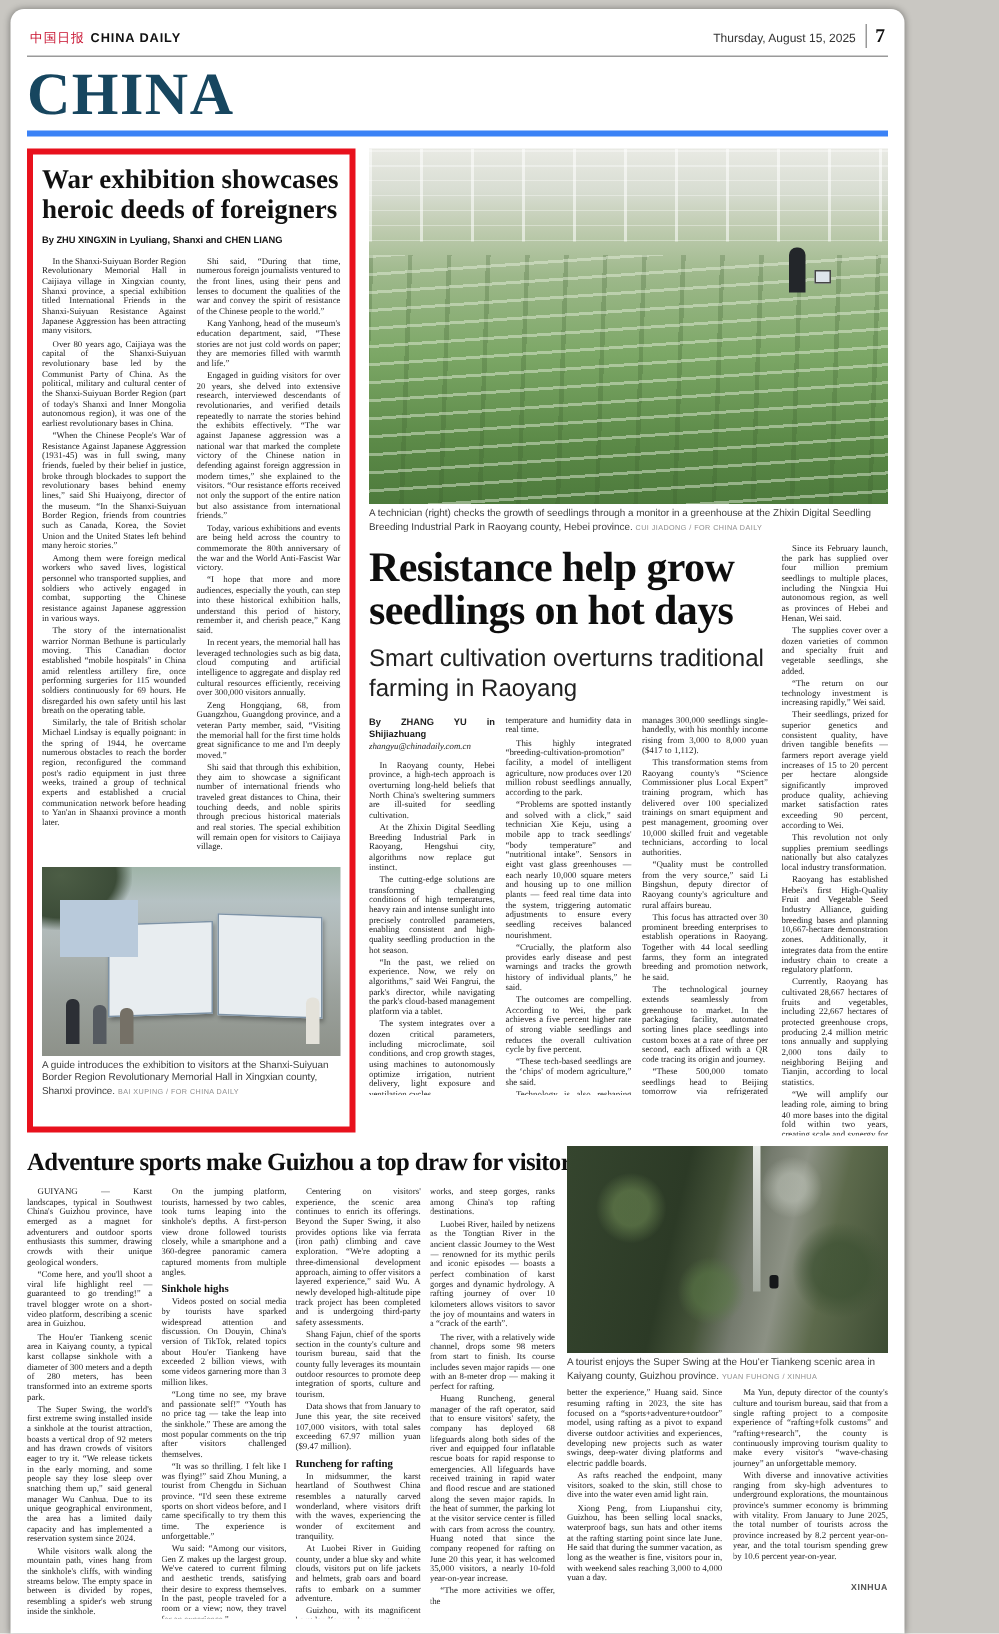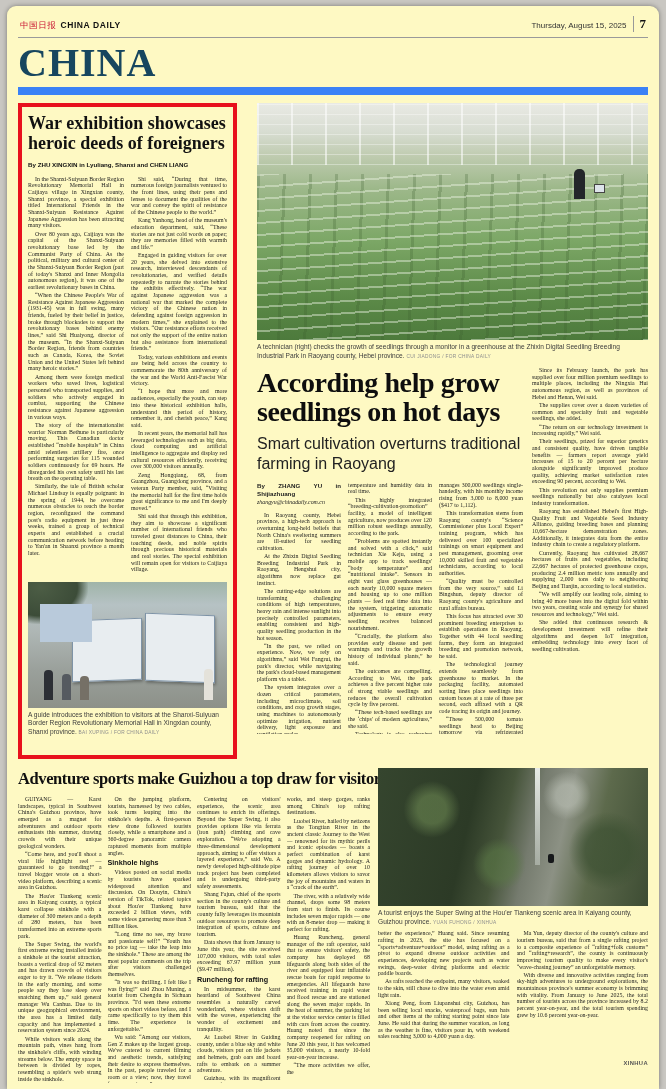--- a/index.html
+++ b/index.html
@@ -1,32 +1,32 @@
 <!DOCTYPE html>
 <html><head>
 <meta charset="utf-8">
 <style>
   html,body{margin:0;padding:0;}
   body{width:666px;height:1089px;background:#c9c7c2;font-family:"Liberation Serif",serif;position:relative;overflow:hidden;}
-  .page{position:absolute;left:7px;top:6px;width:652px;height:1083px;background:#fef9c3;border-radius:9px 9px 0 0;box-shadow:0 0 5px rgba(0,0,0,.4);padding:0 11px;box-sizing:border-box;}
+  .page{position:absolute;left:7px;top:6px;width:596px;height:1083px;background:#ffffff;border-radius:9px 9px 0 0;box-shadow:0 0 5px rgba(0,0,0,.4);padding:0 11px;box-sizing:border-box;}
   
   .masthead{display:flex;justify-content:space-between;align-items:flex-end;padding:10px 2px 5px;border-bottom:1px solid #9a9a9a;}
   .logo{font-family:"Liberation Sans",sans-serif;font-size:8.5px;font-weight:bold;color:#111;letter-spacing:.6px;}
   .logo .cn{color:#c8102e;margin-right:4px;font-weight:normal;}
   .dateline{font-family:"Liberation Sans",sans-serif;font-size:8px;color:#333;display:flex;align-items:baseline;gap:6px;}
   .pageno{font-size:13px;font-weight:bold;color:#111;border-left:1px solid #999;padding-left:6px;font-family:"Liberation Serif",serif;}
-  .section-title{font-size:40px;font-weight:bold;color:#17465f;letter-spacing:1px;padding:4px 0 3px;border-bottom:8px solid #3b82f6;margin-bottom:8px;line-height:1.05;}
+  .section-title{font-size:40px;font-weight:bold;color:#17465f;letter-spacing:1px;padding:4px 0 3px;border-bottom:4px solid #3b82f6;margin-bottom:8px;line-height:1.05;}
   
   .col{font-size:5.9px;line-height:1.13;text-align:justify;color:#1d1d1d;overflow:hidden;}
   .col p{margin:0 0 1.5px;text-indent:7px;}
   .caption{font-family:"Liberation Sans",sans-serif;font-size:6.6px;line-height:1.3;color:#3c3c3c;}
   .credit{font-size:4.8px;color:#8d8d8d;letter-spacing:.3px;}
-  .subhead{font-family:Liberation Sans, sans-serif;font-size:7.2px;font-weight:bold;color:#111;margin:3px 0 2px;text-indent:0 !important;}
-  
-  .main-row{display:flex;gap:20px;}
+  .subhead{font-family:Liberation Serif, serif;font-size:7.2px;font-weight:bold;color:#111;margin:3px 0 2px;text-indent:0 !important;}
+  
+  .main-row{display:flex;gap:9px;}
   .war-box{width:219px;flex:none;border:4px solid #e8111d;padding:5px 6px 4px;box-sizing:border-box;height:656px;}
   .war-headline{font-size:18px;font-weight:bold;line-height:1.1;color:#111;margin:2px 0 7px;}
   .byline{font-family:"Liberation Sans",sans-serif;font-size:6.2px;font-weight:bold;color:#111;margin-bottom:7px;line-height:1.3;}
   .war-cols{display:flex;gap:7px;}
   .war-cols .col{flex:1;height:400px;}
   .war-photo{height:126px;margin:6px 0 3px;position:relative;overflow:hidden;background:linear-gradient(180deg,#9fb4a8 0%,#b6c2c4 18%,#aeb6b4 40%,#9aa09b 70%,#8d9189 100%);}
   .war-photo .board{position:absolute;background:#e8edf0;border:1px solid #7e93a6;box-shadow:1px 2px 3px rgba(0,0,0,.3);}
   .war-photo .board.b1{left:22%;top:30%;width:34%;height:48%;transform:skewY(-2deg);}
   .war-photo .board.b2{left:59%;top:26%;width:34%;height:52%;transform:skewY(2deg);}
   .war-photo .panel{position:absolute;background:#b9cadb;width:26%;height:30%;top:18%;left:6%;}
@@ -132,21 +132,21 @@
       <div class="greenhouse-photo">
         <div class="tech"></div>
         <div class="monitor"></div>
       </div>
       <div class="caption caption-wide">
         <span>A technician (right) checks the growth of seedlings through a monitor in a greenhouse at the Zhixin Digital Seedling Breeding Industrial Park in Raoyang county, Hebei province. </span><span class="credit">CUI JIADONG / FOR CHINA DAILY</span>
       </div>
 
       <div class="center-row">
         <div class="center-main">
-          <div class="algo-headline">According help grow seedlings on hot days</div>
+          <div class="algo-headline">Resistance help grow seedlings on hot days</div>
           <div class="algo-subhead">Smart cultivation overturns traditional farming in Raoyang</div>
           <div class="algo-cols">
             <div class="col">
               <div class="algo-byline">
                 <span>By ZHANG YU in Shijiazhuang</span><br>
                 <span class="algo-email">zhangyu@chinadaily.com.cn</span>
               </div>
               <div>
                   <p>In Raoyang county, Hebei province, a high-tech approach is overturning long-held beliefs that North China's sweltering summers are ill-suited for seedling cultivation.</p>
                   <p>At the Zhixin Digital Seedling Breeding Industrial Park in Raoyang, Hengshui city, algorithms now replace gut instinct.</p>

